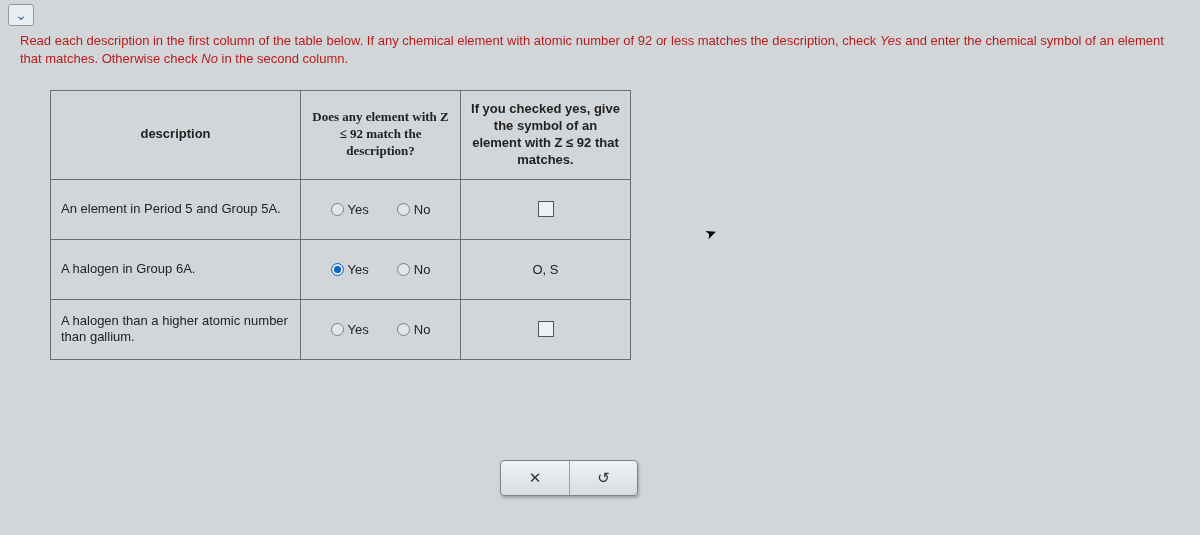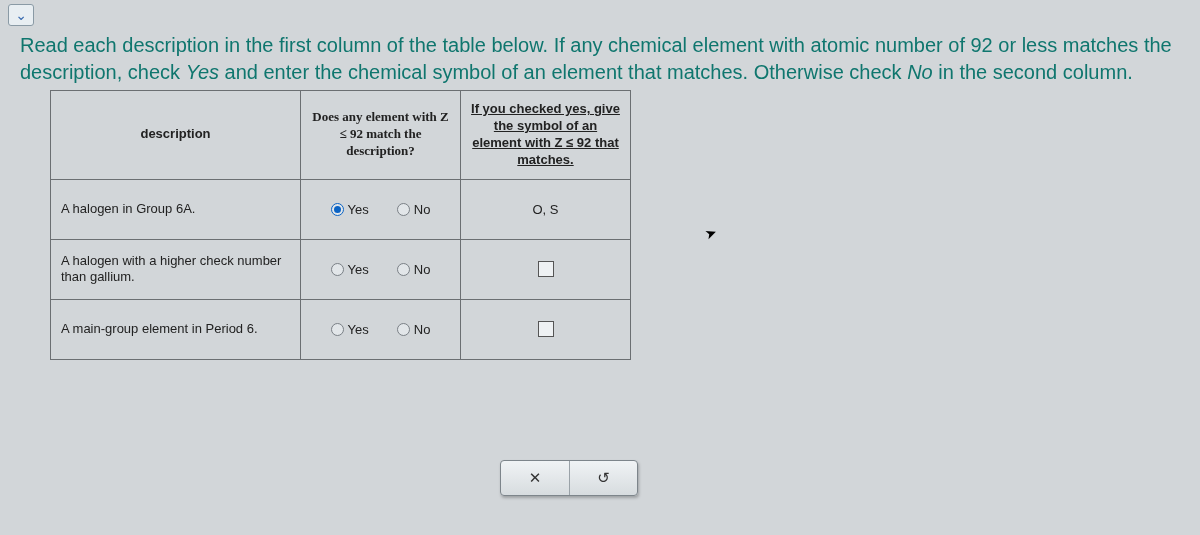--- a/index.html
+++ b/index.html
@@ -27,22 +27,22 @@
     justify-content: center;
     color: #3b6cb0;
     font-size: 14px;
     cursor: pointer;
   }
   .instructions {
     position: absolute;
     top: 32px;
     left: 20px;
     right: 20px;
-    font-size: 20px;
-    color: #0f766e;
+    font-size: 13px;
+    color: #b91c1c;
     line-height: 1.35;
   }
   .instructions .italic { font-style: italic; }
   .table-wrap {
     position: absolute;
     top: 90px;
     left: 50px;
   }
   table.main {
     border-collapse: collapse;
@@ -55,21 +55,21 @@
   }
   table.main th {
     font-weight: bold;
     text-align: center;
     padding: 10px 8px;
     vertical-align: middle;
     line-height: 1.3;
   }
   th.col-desc { width: 250px; }
   th.col-match { width: 160px; font-family: Liberation Serif, serif; }
-  th.col-sym { width: 170px; text-decoration: underline; }
+  th.col-sym { width: 170px; }
   td.desc-cell {
     padding: 8px 10px;
     height: 60px;
     vertical-align: middle;
     font-size: 12.5px;
     line-height: 1.25;
   }
   td.match-cell {
     text-align: center;
     vertical-align: middle;
@@ -173,20 +173,38 @@
   <table class="main">
     <thead>
       <tr>
         <th class="col-desc">description</th>
         <th class="col-match">Does any element with Z ≤ 92 match the description?</th>
         <th class="col-sym">If you checked yes, give the symbol of an element with Z ≤ 92 that matches.</th>
       </tr>
     </thead>
     <tbody>
 
+      <tr>
+        <td class="desc-cell">An element in Period 5 and Group 5A.</td>
+        <td class="match-cell">
+          <div class="radio-pair">
+            <span class="radio-opt">
+              <span class="rdot"></span>
+              <span>Yes</span>
+            </span>
+            <span class="radio-opt">
+              <span class="rdot"></span>
+              <span>No</span>
+            </span>
+          </div>
+        </td>
+        <td class="sym-cell">
+          <span class="placeholder-box"></span>
+        </td>
+      </tr>
 
       <tr>
         <td class="desc-cell">A halogen in Group 6A.</td>
         <td class="match-cell">
           <div class="radio-pair">
             <span class="radio-opt">
               <span class="rdot sel"></span>
               <span>Yes</span>
             </span>
             <span class="radio-opt">
@@ -194,56 +212,38 @@
               <span>No</span>
             </span>
           </div>
         </td>
         <td class="sym-cell">
           <span>O, S</span>
         </td>
       </tr>
 
       <tr>
-        <td class="desc-cell">A halogen with a higher check number than gallium.</td>
+        <td class="desc-cell">A halogen than a higher atomic number than gallium.</td>
         <td class="match-cell">
           <div class="radio-pair">
             <span class="radio-opt">
               <span class="rdot"></span>
               <span>Yes</span>
             </span>
             <span class="radio-opt">
               <span class="rdot"></span>
               <span>No</span>
             </span>
           </div>
         </td>
         <td class="sym-cell">
           <span class="placeholder-box"></span>
         </td>
       </tr>
 
-      <tr>
-        <td class="desc-cell">A main-group element in Period 6.</td>
-        <td class="match-cell">
-          <div class="radio-pair">
-            <span class="radio-opt">
-              <span class="rdot"></span>
-              <span>Yes</span>
-            </span>
-            <span class="radio-opt">
-              <span class="rdot"></span>
-              <span>No</span>
-            </span>
-          </div>
-        </td>
-        <td class="sym-cell">
-          <span class="placeholder-box"></span>
-        </td>
-      </tr>
 
     </tbody>
   </table>
 </div>
 
 <div class="toolbar">
   <button>
     <span>✕</span>
   </button>
   <button>

